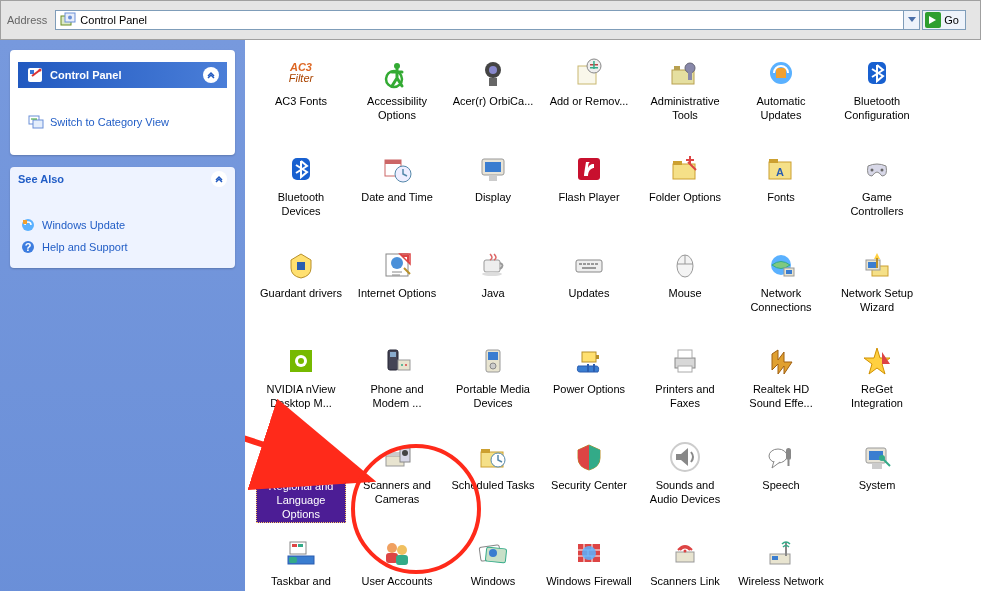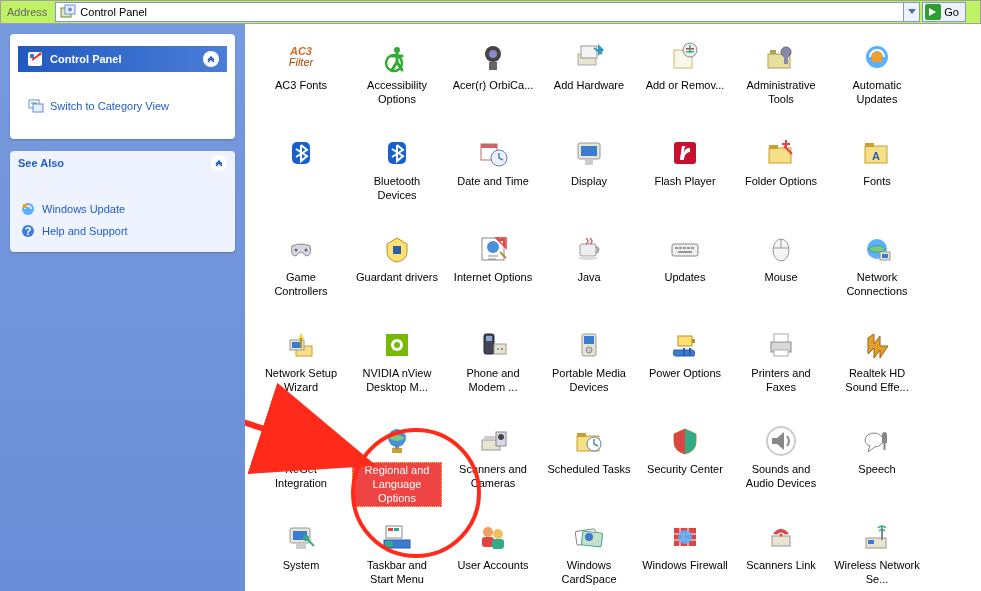--- a/index.html
+++ b/index.html
@@ -1,18 +1,18 @@
 <!DOCTYPE html>
 <html><head>
 <meta charset="utf-8">
 <style>
   *{box-sizing:border-box;margin:0;padding:0;font-family:Tahoma,Arial,sans-serif;font-size:11px}
   body{width:981px;height:591px;overflow:hidden;background:#fff;color:#000}
   
-  .addrbar{display:flex;align-items:center;height:24px;border:1px solid #a0a0a0;background:#bef264}
+  .addrbar{display:flex;align-items:center;height:40px;border:1px solid #a0a0a0;background:#e5e5e5}
   .addrbar .lbl{padding:0 6px;color:#666}
   .addrbar .fld{flex:1;display:flex;align-items:center;background:#fff;border:1px solid #7f9db9;height:20px;margin:0 2px;position:relative}
   .addrbar .fld .cpicon{width:16px;height:16px;margin:0 4px;display:inline-block}
   .addrbar .fld input{border:none;outline:none;flex:1;font-size:11px}
   .addrbar .drop{width:16px;height:18px;border-left:1px solid #7f9db9;display:flex;align-items:center;justify-content:center;background:#eef3fa;cursor:pointer}
   .addrbar .gobtn{display:flex;align-items:center;height:20px;padding:0 6px 0 2px;margin-right:14px;border:1px solid #7f9db9;background:#eef3fa;cursor:pointer}
   .addrbar .gobtn .goicn{width:16px;height:16px;background:#2e9e2e;border-radius:2px;display:flex;align-items:center;justify-content:center;margin-right:3px}
   
   .wrap{display:flex;height:567px}
   .side{width:245px;background:linear-gradient(to bottom,#7799dd 0%,#6a8fd8 100%);padding:10px}
@@ -22,21 +22,21 @@
   .panel .body{padding:23px 10px 10px}
   .panel .body .lnk{display:flex;align-items:center;color:#215dc6;padding:3px 0;cursor:pointer}
   .panel .body .lnk .ic{width:16px;height:16px;margin-right:6px;flex-shrink:0}
   .chev{width:16px;height:16px;border-radius:50%;background:#fff;display:flex;align-items:center;justify-content:center;color:#2159c0;font-size:9px}
   
   .main{flex:1;background:#fff;padding:12px 8px;position:relative;overflow:hidden}
   .grid{display:grid;grid-template-columns:repeat(7,96px);grid-auto-rows:96px;gap:0}
   .item{display:flex;flex-direction:column;align-items:center;justify-content:flex-start;text-align:center;cursor:pointer;padding-top:4px}
   .item .icn{width:34px;height:34px;margin-bottom:4px;display:flex;align-items:center;}
   .item .txt{max-width:90px;line-height:1.25;padding:1px 2px}
-  .item.sel .txt{background:#ef4444;color:#fff;border:1px dotted #ffcc66}
+  .item.sel .txt{background:#4c1d95;color:#fff;border:1px dotted #ffcc66}
   
   .overlay{position:absolute;pointer-events:none;top:0;left:0}
   .circ{position:absolute;border:4px solid #ff2a1a;border-radius:50%}
   svg{display:block}
 </style>
 </head>
 <body>
 
 <div class="addrbar">
   <span class="lbl">Address</span>
@@ -163,31 +163,20 @@
               <ellipse cx="17" cy="14" rx="8" ry="8" fill="#444"></ellipse>
               <circle cx="17" cy="14" r="4" fill="#88c"></circle>
               <rect x="13" y="22" width="8" height="8" fill="#666"></rect>
             </svg>
           </div>
           <div class="txt">Acer(r) OrbiCa...</div>
         </div>
         <div class="item">
           <div class="icn">
             <svg viewBox="0 0 34 34">
-              <rect x="6" y="14" width="18" height="11" fill="#e8e4d0" stroke="#aaa"></rect>
-              <rect x="9" y="6" width="16" height="12" fill="#f4f4f4" stroke="#999"></rect>
-              <path d="M22 8 L30 14 L22 8" stroke="#39b" stroke-width="2"></path>
-              <polygon points="26,4 32,10 26,16" fill="#39b"></polygon>
-            </svg>
-          </div>
-          <div class="txt">Add Hardware</div>
-        </div>
-        <div class="item">
-          <div class="icn">
-            <svg viewBox="0 0 34 34">
               <rect x="6" y="10" width="18" height="18" fill="#f9f7ea" stroke="#c9b870"></rect>
               <circle cx="22" cy="10" r="7" fill="#eee" stroke="#888"></circle>
               <rect x="18" y="8" width="8" height="1.5" fill="#b44"></rect>
               <rect x="21.2" y="5" width="1.5" height="8" fill="#3a8"></rect>
               <rect x="18" y="11" width="8" height="1.5" fill="#3a8" transform="rotate(0)"></rect>
             </svg>
           </div>
           <div class="txt">Add or Remov...</div>
         </div>
         <div class="item">
@@ -211,20 +200,21 @@
           </div>
           <div class="txt">Automatic Updates</div>
         </div>
         <div class="item">
           <div class="icn">
             <svg viewBox="0 0 34 34">
               <rect x="8" y="6" width="18" height="22" rx="5" fill="#1860d0"></rect>
               <path d="M17 9 L17 25 L23 20 L12 13 M17 9 L23 14 L12 21" stroke="#fff" stroke-width="2" fill="none"></path>
             </svg>
           </div>
+          <div class="txt">Bluetooth Configuration</div>
         </div>
         <div class="item">
           <div class="icn">
             <svg viewBox="0 0 34 34">
               <rect x="8" y="6" width="18" height="22" rx="5" fill="#1860d0"></rect>
               <path d="M17 9 L17 25 L23 20 L12 13 M17 9 L23 14 L12 21" stroke="#fff" stroke-width="2" fill="none"></path>
             </svg>
           </div>
           <div class="txt">Bluetooth Devices</div>
         </div>

